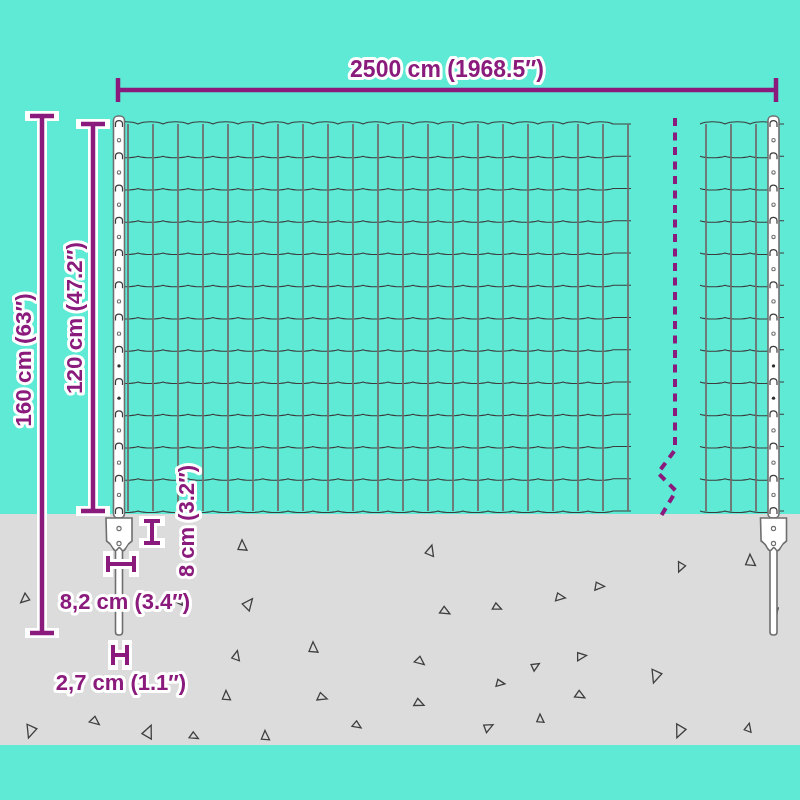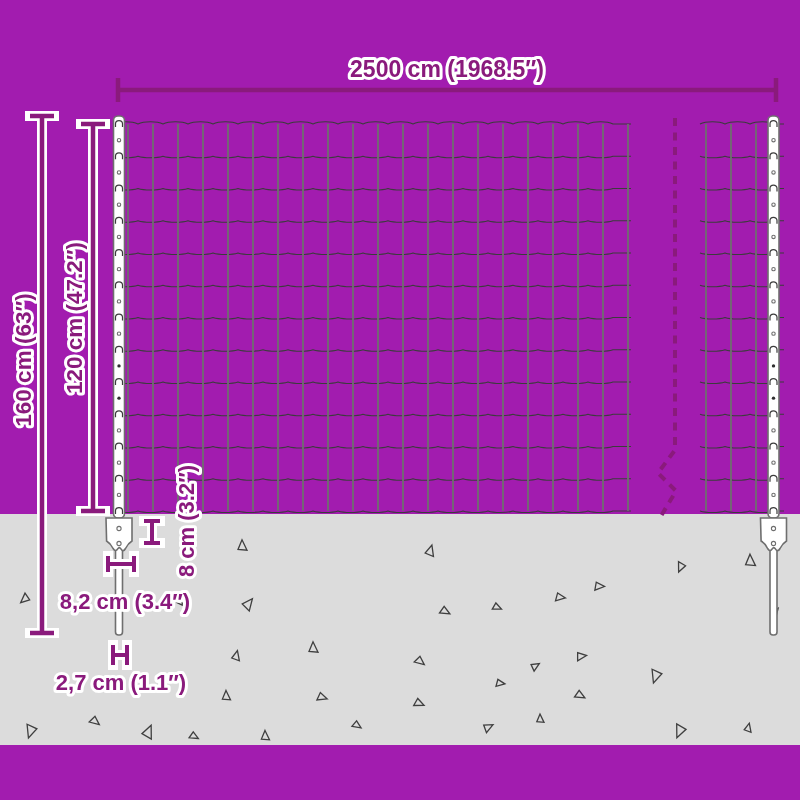--- a/index.html
+++ b/index.html
@@ -1,16 +1,16 @@
 <!DOCTYPE html>
 <html style="--accent: #8a1a7c; --ground: #dcdcdc; --wire_dark: #3c3c3c; --wire_light: #6f6f6f; --triangle_outline: #3f3f3f;"><head>
 <meta charset="utf-8">
 <style>
   html,body{margin:0;padding:0;background:#fff;}
-  .stage{position:relative;width:800px;height:800px;background:#a21caf;overflow:hidden;}
+  .stage{position:relative;width:800px;height:800px;background:#5eead4;overflow:hidden;}
   svg{display:block;}
   svg text{
     font-family:"Liberation Sans", sans-serif;
     font-weight:bold;
     fill:var(--accent,#8a1a7c);
     paint-order:stroke;
     stroke:#fff;
     stroke-width:6px;
     stroke-linejoin:round;
   }

